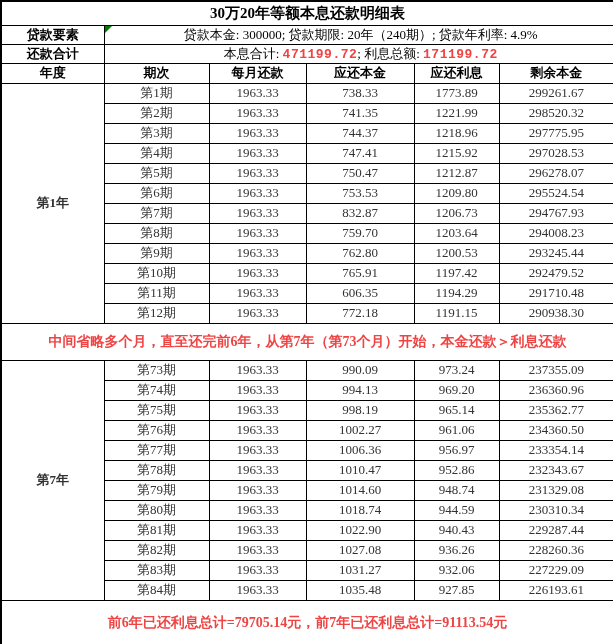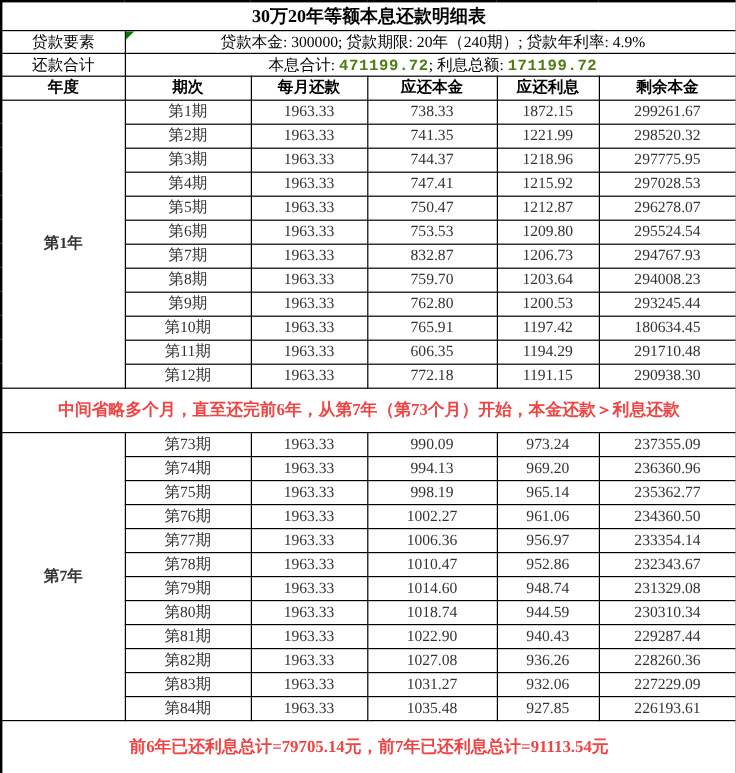--- a/index.html
+++ b/index.html
@@ -31,41 +31,41 @@
   tr.r-note   { height: 37px; }
   tr.r-bottom { height: 46px; }
 
   .title-cell {
     font-size: 15px;
     font-weight: bold;
     color: #000;
   }
   .info-label {
     font-size: 13px;
-    font-weight: normal;
+    font-weight: bold;
     color: #000;
   }
   .info-value {
     font-size: 13px;
     color: #000;
     text-align: center;
     padding-left: 6px;
     position: relative;
   }
   .note-marker {
     position: absolute;
     top: 0;
     left: 0;
     width: 0;
     height: 0;
     border-top: 7px solid #007a00;
     border-right: 7px solid transparent;
   }
   .red-num {
-    color: #4d7c0f;
+    color: #ef4444;
     font-weight: bold;
     font-family: "Liberation Mono", "DejaVu Sans Mono", monospace;
     font-size: 13px;
     letter-spacing: 0.5px;
   }
   th.col-header {
     font-size: 13px;
     font-weight: bold;
     color: #000;
   }
@@ -127,21 +127,21 @@
       <th class="col-header">剩余本金</th>
     </tr>
   </tbody>
 
   <tbody id="section-year1">
       <tr class="data-row">
         <td rowspan="12" class="year-cell">第1年</td>
         <td>第1期</td>
         <td>1963.33</td>
         <td>738.33</td>
-        <td>1872.15</td>
+        <td>1773.89</td>
         <td>299261.67</td>
       </tr>
       <tr class="data-row">
         <td>第2期</td>
         <td>1963.33</td>
         <td>741.35</td>
         <td>1221.99</td>
         <td>298520.32</td>
       </tr>
       <tr class="data-row">
@@ -191,21 +191,21 @@
         <td>1963.33</td>
         <td>762.80</td>
         <td>1200.53</td>
         <td>293245.44</td>
       </tr>
       <tr class="data-row">
         <td>第10期</td>
         <td>1963.33</td>
         <td>765.91</td>
         <td>1197.42</td>
-        <td>180634.45</td>
+        <td>292479.52</td>
       </tr>
       <tr class="data-row">
         <td>第11期</td>
         <td>1963.33</td>
         <td>606.35</td>
         <td>1194.29</td>
         <td>291710.48</td>
       </tr>
       <tr class="data-row">
         <td>第12期</td>

